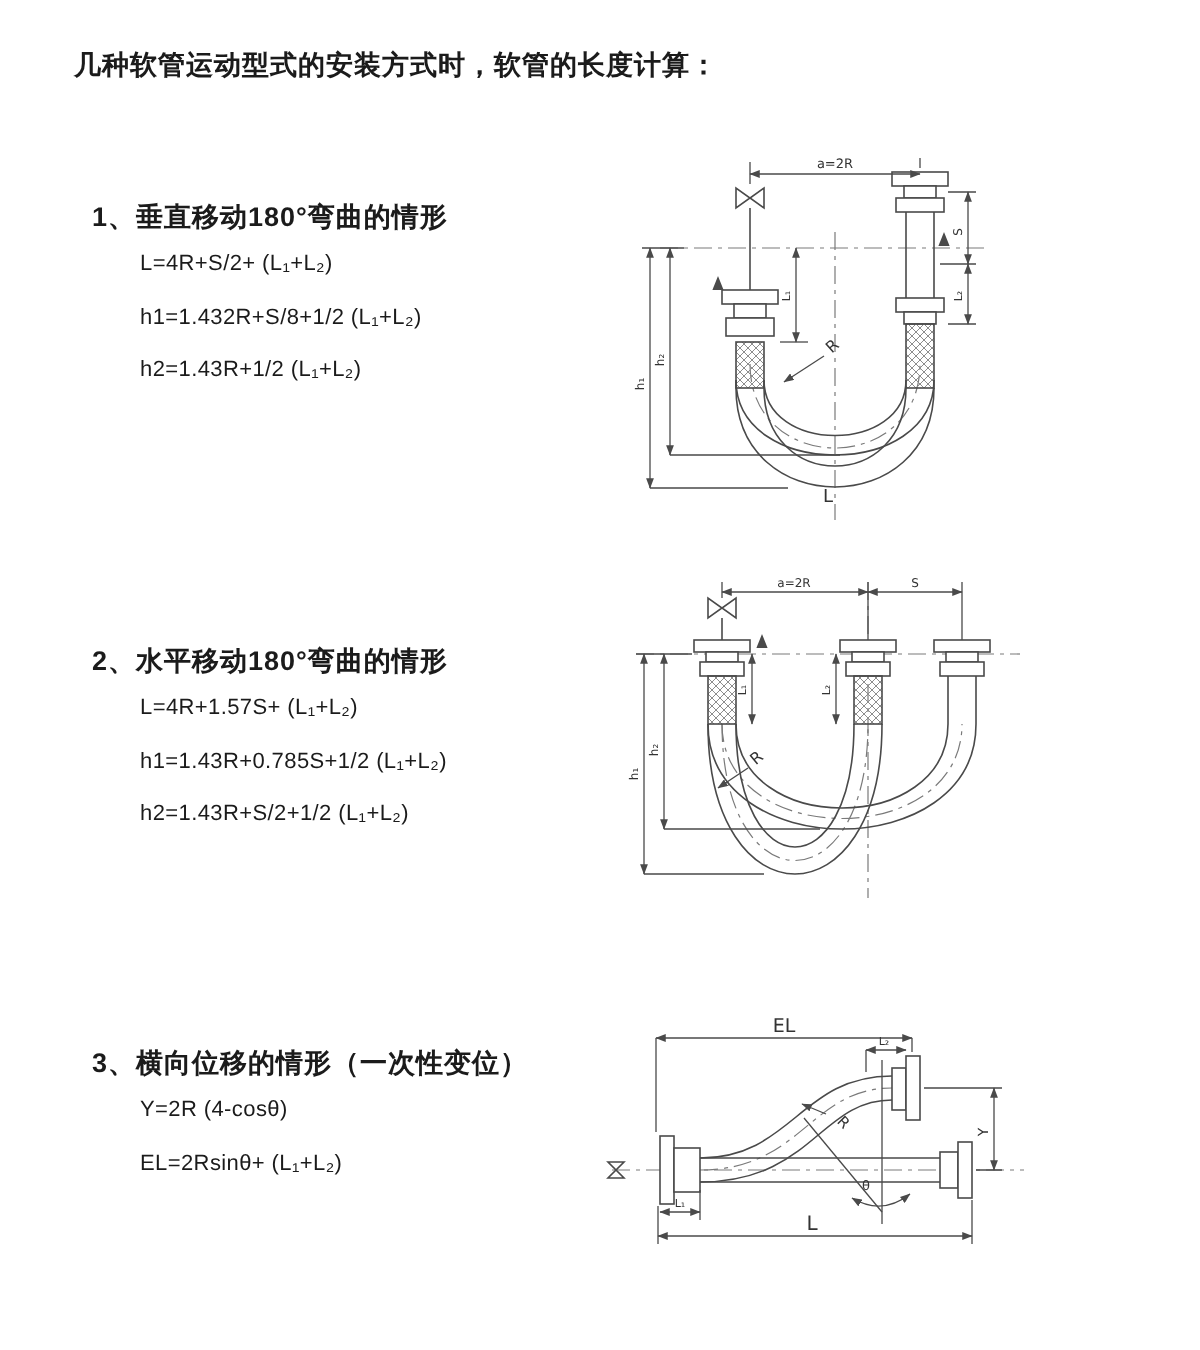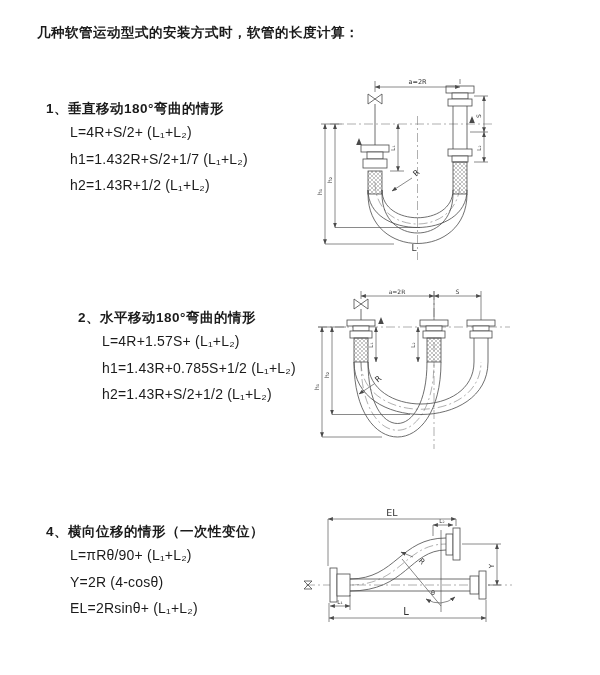--- a/index.html
+++ b/index.html
@@ -6,57 +6,56 @@
   body{
     width:600px;height:675px;background:#ffffff;position:relative;overflow:hidden;
     font-family:"Liberation Sans","DejaVu Sans",sans-serif;color:#1b1b1b;
     -webkit-font-smoothing:antialiased;
   }
   .page-title{
     position:absolute;left:37px;top:24px;font-size:13.5px;font-weight:bold;letter-spacing:.5px;text-align:center;
   }
   .sec{position:absolute;left:46px;width:275px;}
   .sec-heading{font-size:13.5px;font-weight:bold;letter-spacing:.5px;line-height:16px;margin:0 0 9px 0;}
-  .formula{font-size:14px;font-weight:400;letter-spacing:.2px;line-height:13.5px;margin:0 0 13px 24px;white-space:nowrap;}
+  .formula{font-size:11px;font-weight:400;letter-spacing:.2px;line-height:13.5px;margin:0 0 13px 24px;white-space:nowrap;}
   #sec1{top:101px;}
-  #sec2{top:310px;margin-left:32px;}
+  #sec2{top:323px;}
   #sec3{top:524px;}
   .diagram{position:absolute;}
   #diagram1{left:312px;top:72px;}
   #diagram2{left:310px;top:287px;}
   #diagram3{left:300px;top:502px;}
   svg{display:block;}
   svg text{font-family:"DejaVu Sans",sans-serif;fill:#333;}
   .stroke{stroke:#4a4a4a;stroke-width:.8;fill:none;}
   .dim{stroke:#4a4a4a;stroke-width:.65;fill:none;}
   .cl{stroke:#7a7a7a;stroke-width:.6;fill:none;stroke-dasharray:9 3 2 3;}
   .fit{stroke:#4a4a4a;stroke-width:.8;fill:#ffffff;}
 </style>
 </head>
 <body>
 
 <div class="page-title">几种软管运动型式的安装方式时，软管的长度计算：</div>
 
 <div class="sec" id="sec1">
   <div class="sec-heading">1、垂直移动180°弯曲的情形</div>
   <div class="formula">L=4R+S/2+ (L₁+L₂)</div>
-  <div class="formula">h1=1.432R+S/2+1/7 (L₁+L₂)</div>
+  <div class="formula">h1=1.432R+S/8+1/2 (L₁+L₂)</div>
   <div class="formula">h2=1.43R+1/2 (L₁+L₂)</div>
 </div>
 
 <div class="sec" id="sec2">
   <div class="sec-heading">2、水平移动180°弯曲的情形</div>
   <div class="formula">L=4R+1.57S+ (L₁+L₂)</div>
   <div class="formula">h1=1.43R+0.785S+1/2 (L₁+L₂)</div>
   <div class="formula">h2=1.43R+S/2+1/2 (L₁+L₂)</div>
 </div>
 
 <div class="sec" id="sec3">
-  <div class="sec-heading">4、横向位移的情形（一次性变位）</div>
-  <div class="formula">L=πRθ/90+ (L₁+L₂)</div>
+  <div class="sec-heading">3、横向位移的情形（一次性变位）</div>
   <div class="formula">Y=2R (4-cosθ)</div>
   <div class="formula">EL=2Rsinθ+ (L₁+L₂)</div>
 </div>
 
 <div class="diagram" id="diagram1">
 <svg width="280" height="195" viewBox="0 0 280 195">
   <defs>
     <marker id="ar1" viewBox="0 0 8 6" refX="7.5" refY="3" markerWidth="8" markerHeight="6" orient="auto-start-reverse">
       <path d="M0,0 L8,3 L0,6 Z" fill="#4a4a4a"></path>
     </marker>

